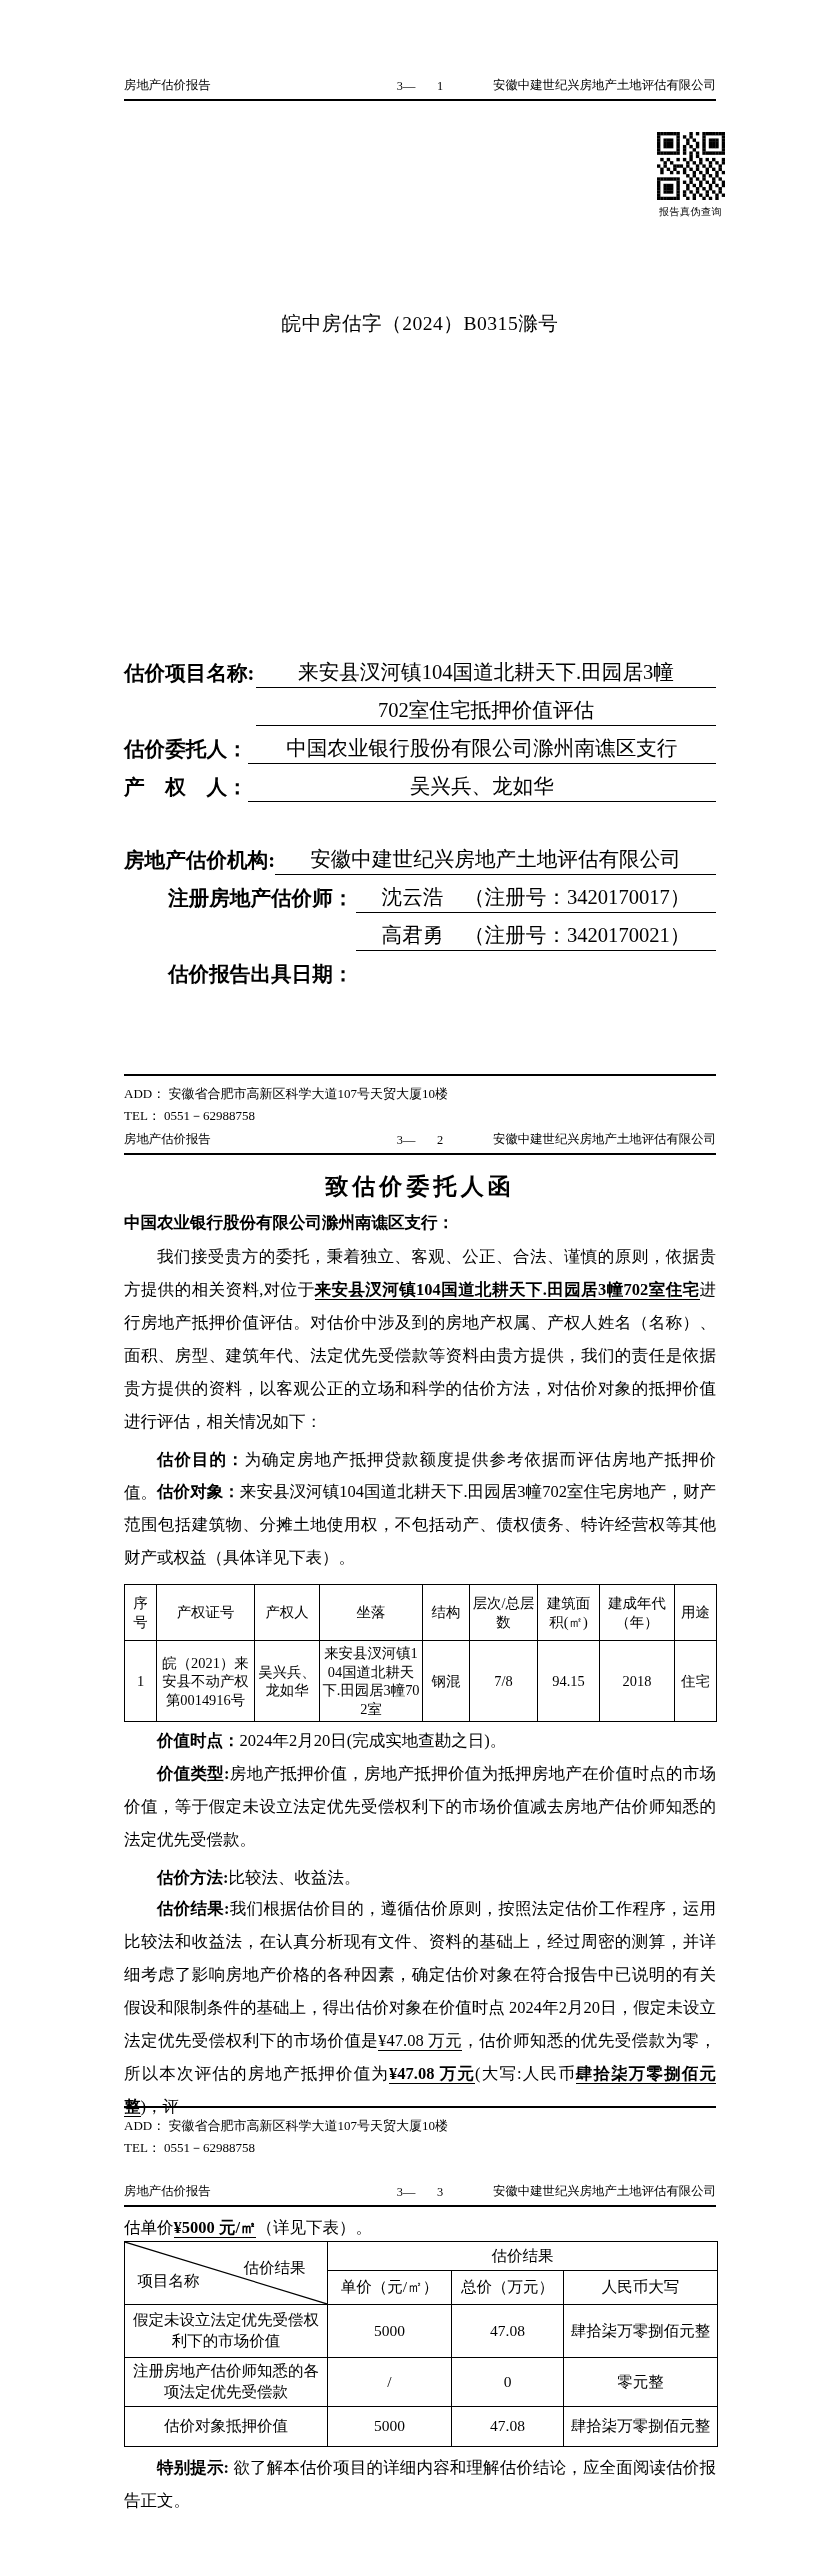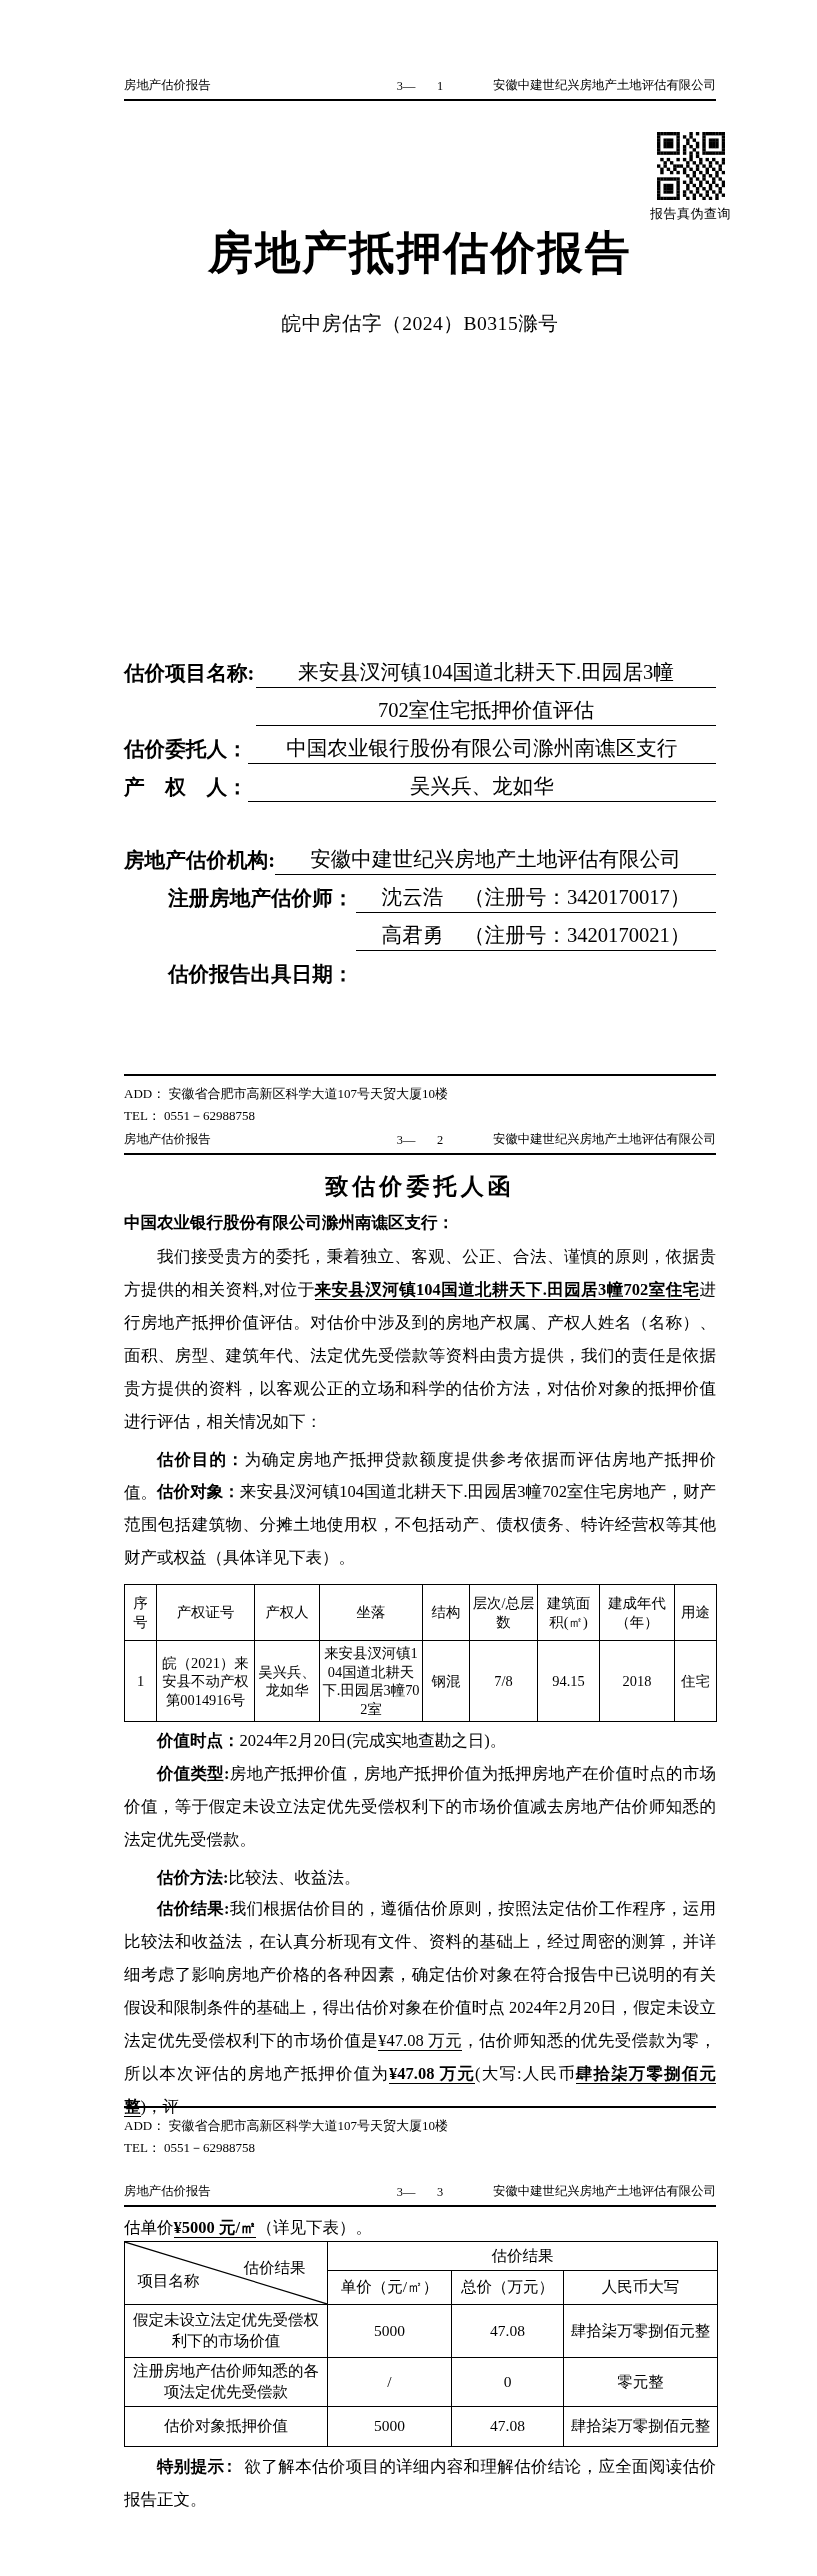--- a/index.html
+++ b/index.html
@@ -13,21 +13,21 @@
             font-size:12.4px;border-bottom:2.1px solid #000;padding-bottom:5.2px;}
   .pagehead .hl{flex:1;text-align:left;}
   .pagehead .hc{flex:0 0 auto;white-space:pre;}
   .pagehead .hc .pgnum{margin-left:21.6px;}
   .pagehead .hr{flex:1;text-align:right;}
   .pagefoot{border-top:2.1px solid #000;padding-top:7.2px;font-size:13px;line-height:21.6px;}
 
   
   .qrbox{left:647px;width:87px;text-align:center;}
   .qrbox svg{display:block;margin:0 auto;}
-  .qrcap{font-size:13px;margin-top:5.2px;letter-spacing:0.5px;}
+  .qrcap{font-size:10px;margin-top:5.2px;letter-spacing:0.5px;}
   .btitle{font-size:45px;font-weight:700;text-align:center;letter-spacing:2.1px;white-space:nowrap;}
   .subtitle{font-size:19.6px;text-align:center;letter-spacing:0.5px;}
 
   .frow{display:flex;align-items:flex-end;height:38px;font-size:20.6px;}
   .frow.mt{margin-top:35px;}
   .flabel{font-weight:700;white-space:pre;padding-bottom:1px;}
   .flabel.w1,.fsp.w1{width:132px;}
   .flabel.w2,.fsp.w2{width:188px;margin-left:44px;}
   .fsp{flex:0 0 auto;}
   .fval{flex:1;border-bottom:1.5px solid #000;text-align:center;padding-bottom:1px;white-space:nowrap;}
@@ -269,21 +269,20 @@
         <rect x="37.71" y="125.71" width="6.59" height="6.59" fill="#000"></rect>
         <rect x="56.57" y="125.71" width="6.59" height="6.59" fill="#000"></rect>
         <rect x="69.14" y="125.71" width="6.59" height="6.59" fill="#000"></rect>
         <rect x="88.00" y="125.71" width="6.59" height="6.59" fill="#000"></rect>
         <rect x="100.57" y="125.71" width="6.59" height="6.59" fill="#000"></rect>
         <rect x="113.14" y="125.71" width="6.59" height="6.59" fill="#000"></rect>
       </svg>
     <div class="qrcap">报告真伪查询</div>
   </div>
 
-  <div class="abs content btitle" style="top:223px;">房地产抵押估价报告</div>
   <div class="abs content subtitle" style="top:310px;">皖中房估字（2024）B0315滁号</div>
 
   <div class="abs content" style="top:650px;">
     <div class="frow">
       <span class="flabel w1">估价项目名称:</span>
       <span class="fval l">来安县汊河镇104国道北耕天下.田园居3幢</span>
     </div>
     <div class="frow">
       <span class="fsp w1"></span>
       <span class="fval l">702室住宅抵押价值评估</span>
@@ -445,18 +444,18 @@
     </tr>
     <tr style="height:40px;">
       <td>估价对象抵押价值</td>
       <td>5000</td>
       <td>47.08</td>
       <td>肆拾柒万零捌佰元整</td>
     </tr>
   </tbody>
     </table>
 
-  <div class="abs content para ind" style="top:2451px;font-family:Liberation Mono, monospace;">
+  <div class="abs content para ind" style="top:2451px;">
     <span class="b">特别提示:</span> <span>欲了解本估价项目的详细内容和理解估价结论，应全面阅读估价报告正文。</span>
   </div>
 
 </div>
 
 
 </body></html>

